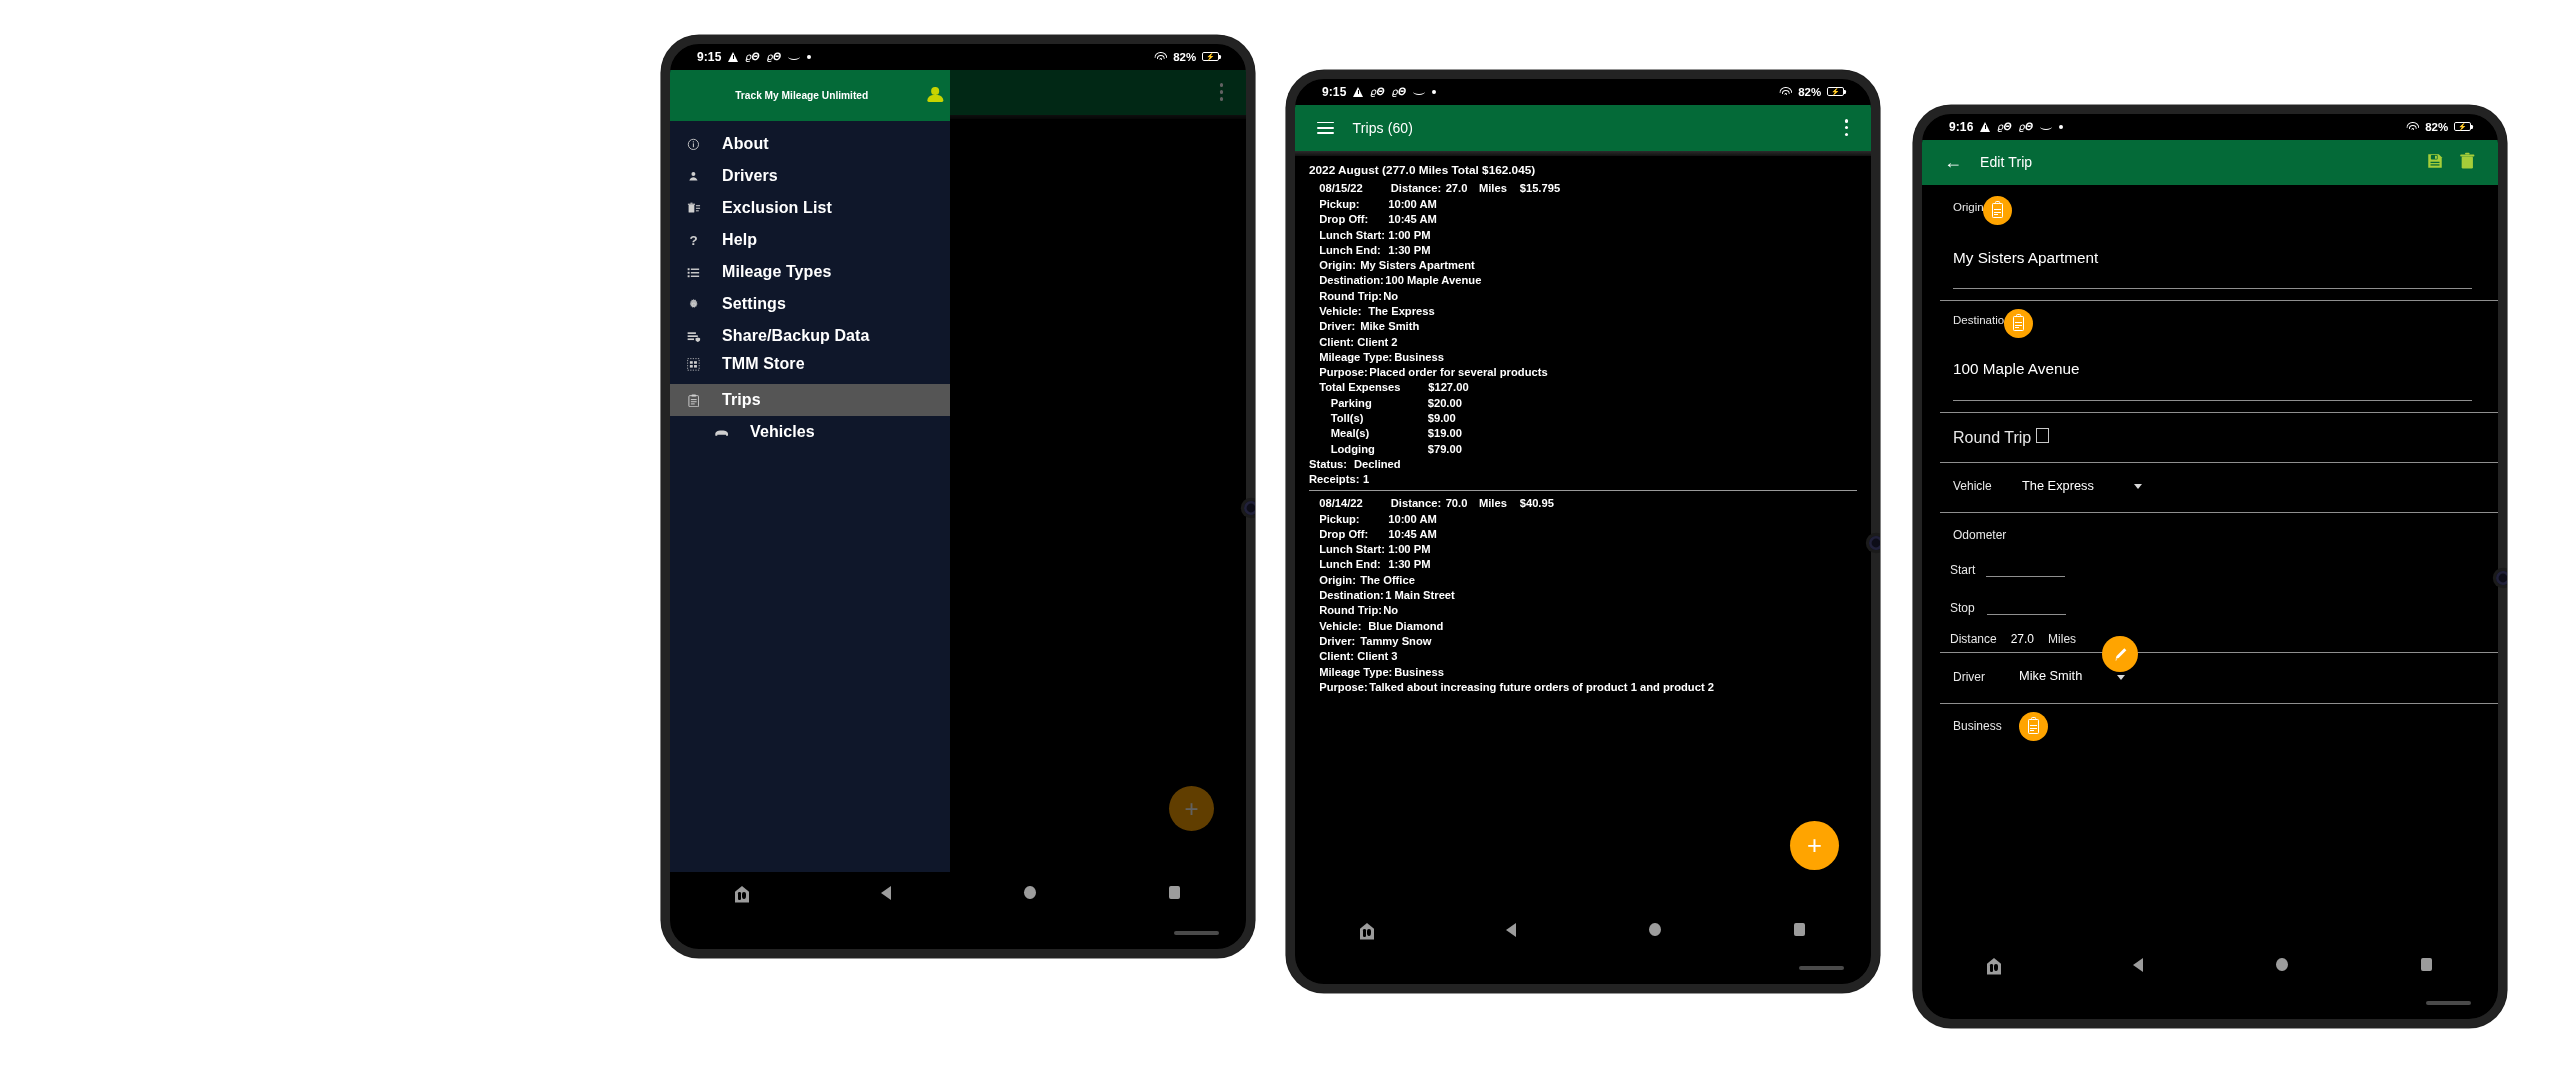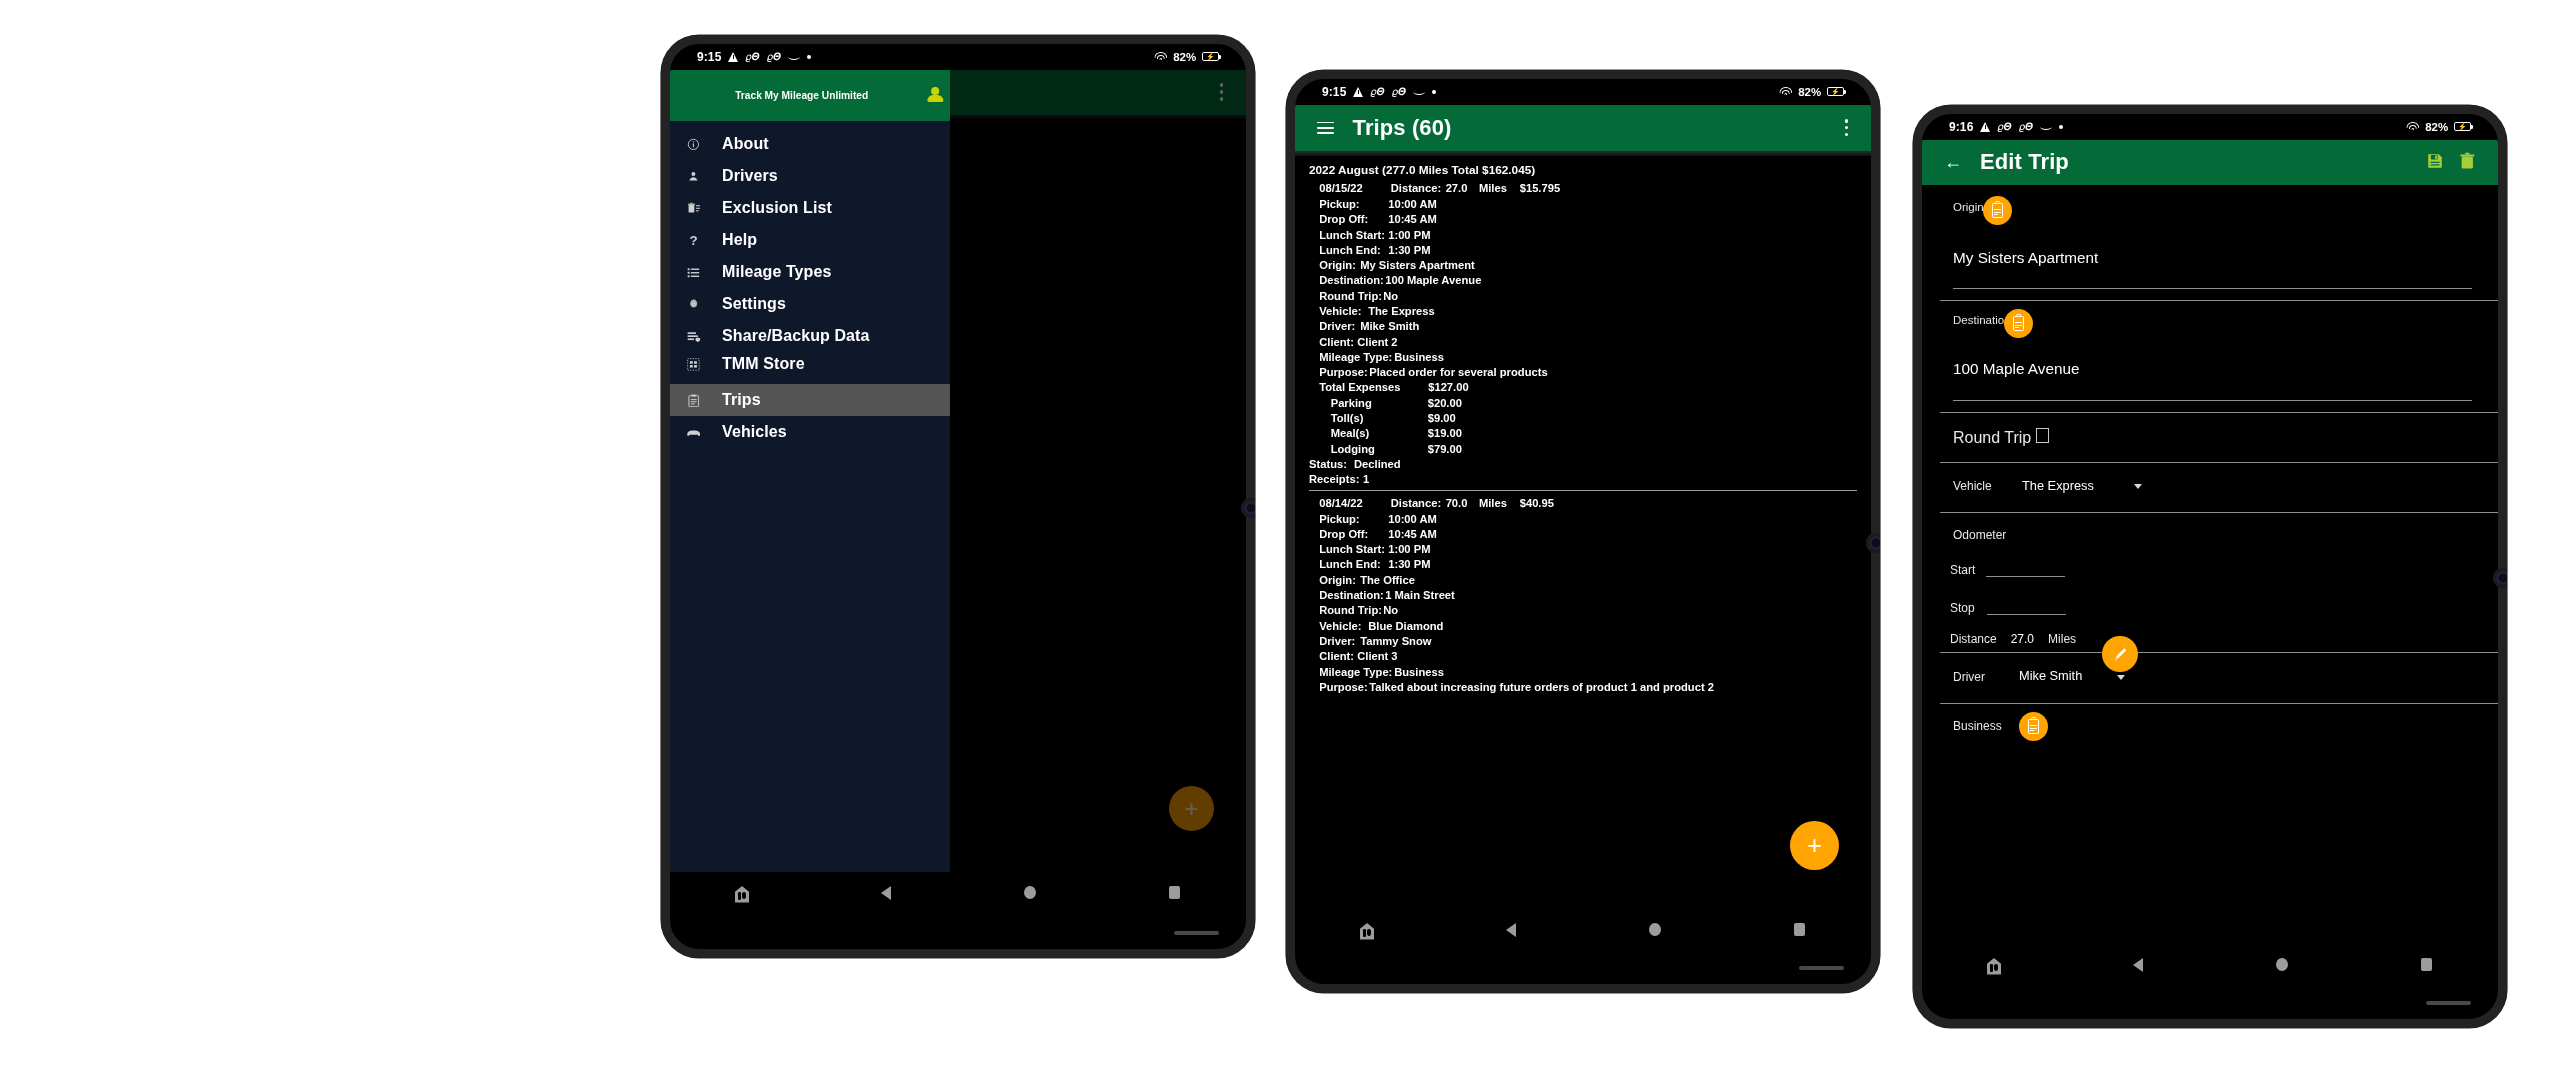--- a/index.html
+++ b/index.html
@@ -43,21 +43,21 @@
   .batt .bolt { font-size:7px; color:#fff; line-height:1; transform:translateY(-0.3px); }
   .tri-warn { width:0;height:0;border-left:5.8px solid transparent;border-right:5.8px solid transparent;
               border-bottom:10.2px solid #fff; position:relative; }
   .tri-warn::after{content:"";position:absolute;left:-0.9px;top:3.2px;width:1.8px;height:3.8px;background:#000;}
   .dot-sm { width:3.8px;height:3.8px;border-radius:50%;background:#fff; }
   .curve { width:11.5px;height:6.4px;border-bottom:1.5px solid #fff;border-radius:0 0 60% 60%; }
 
   
   .appbar { position:relative; background:#046A38; display:flex; align-items:center;
             color:#fff; z-index:4; }
-  .appbar-title { font-size:22px; font-weight:700; letter-spacing:0.1px; }
+  .appbar-title { font-size:14px; font-weight:400; letter-spacing:0.1px; }
   .appbar .spacer { flex:1; }
   .hamburger { width:16.6px; height:12px; display:flex; flex-direction:column;
                justify-content:space-between; cursor:pointer; }
   .hamburger span { display:block; height:1.9px; background:#fff; border-radius:1.3px; }
   .kebab { width:5.1px; display:flex; flex-direction:column; gap:3.2px; align-items:center; }
   .kebab span { width:3.8px; height:3.8px; border-radius:50%; background:#fff; display:block; }
   .backarrow { font-size:18px; line-height:1; color:#fff; }
   .appbar-shadow { position:absolute; left:0; right:0; height:4.5px;
                    background:linear-gradient(#2c2c2c,#111); z-index:3; }
 
@@ -282,21 +282,21 @@
                   <rect x="1.4" y="2.6" width="15.2" height="17.4" rx="1.4" fill="none" stroke="#cfcfcf" stroke-width="1.5"></rect>
                   <rect x="5.6" y="0.6" width="6.8" height="3.4" rx="1" fill="#cfcfcf"></rect>
                   <rect x="4.5" y="8" width="9" height="1.5" fill="#cfcfcf"></rect>
                   <rect x="4.5" y="11.4" width="9" height="1.5" fill="#cfcfcf"></rect>
                   <rect x="4.5" y="14.8" width="6" height="1.5" fill="#cfcfcf"></rect>
                 </svg>
           </span>
           <span class="d-label" style="margin-left:19px;">Trips</span>
         </div>
 
-        <div class="d-item" style="height:32px; padding:0 0 0 14px;">
+        <div class="d-item" style="height:32px; padding:0 0 0 14px;margin-left:28px;">
           <span class="d-ico">
             <svg width="15.3" height="9" viewBox="0 0 24 14">
                   <path d="M2 9.5c0-2 1-3.4 2.4-4.2C6 4.2 8 3.8 12 3.8s6 .4 7.6 1.5C21 6.1 22 7.5 22 9.5v1.8a.8.8 0 01-.8.8h-1.6a.8.8 0 01-.8-.8v-.6H5.2v.6a.8.8 0 01-.8.8H2.8a.8.8 0 01-.8-.8z" fill="#cfcfcf"></path>
                 </svg>
           </span>
           <span class="d-label" style="margin-left:19px;">Vehicles</span>
         </div>
 
       </div>
     </div>

